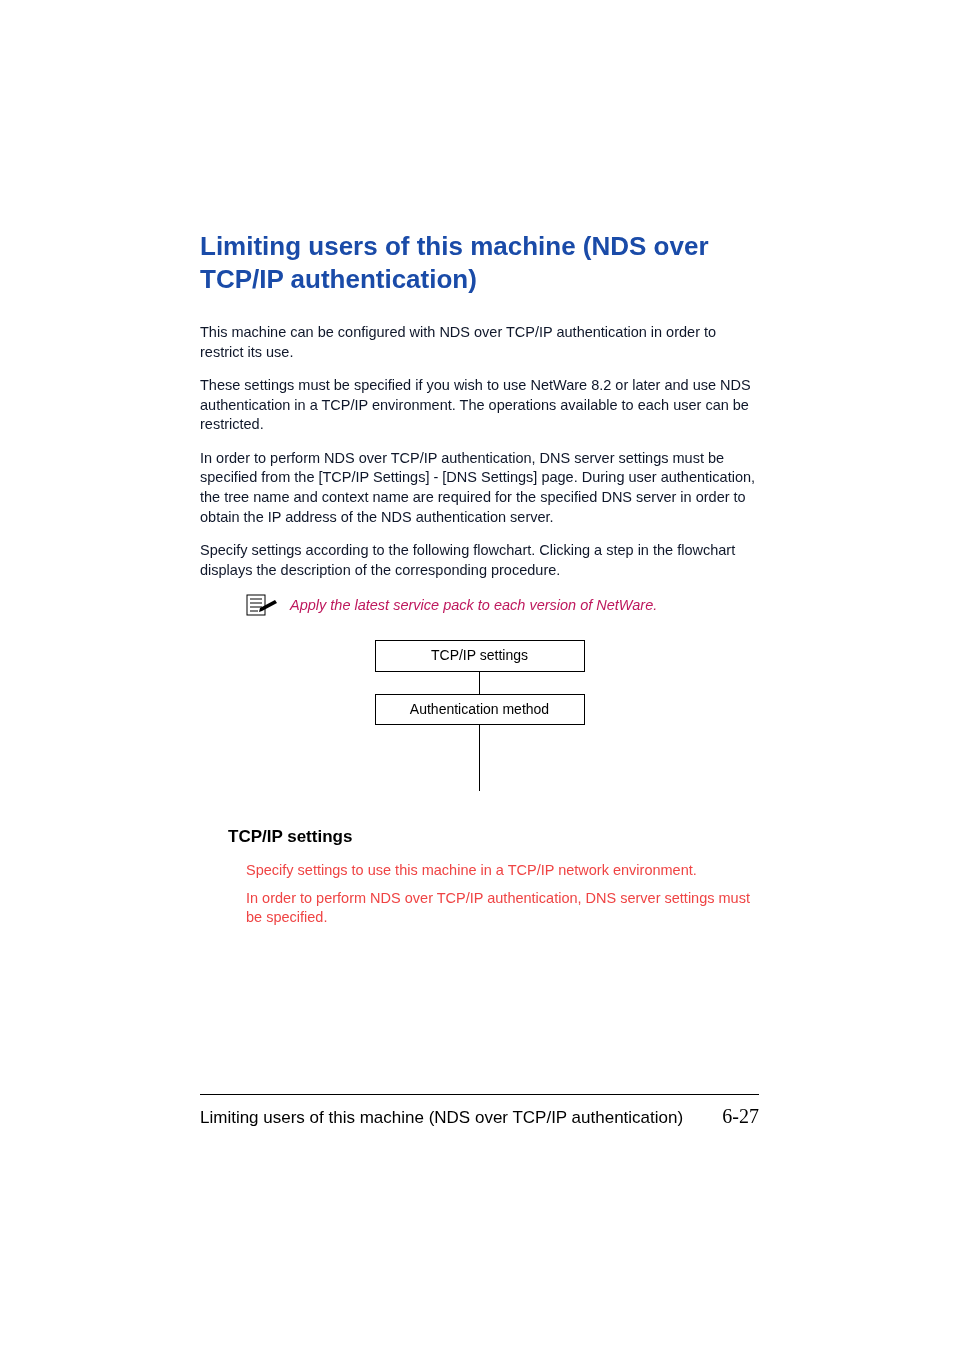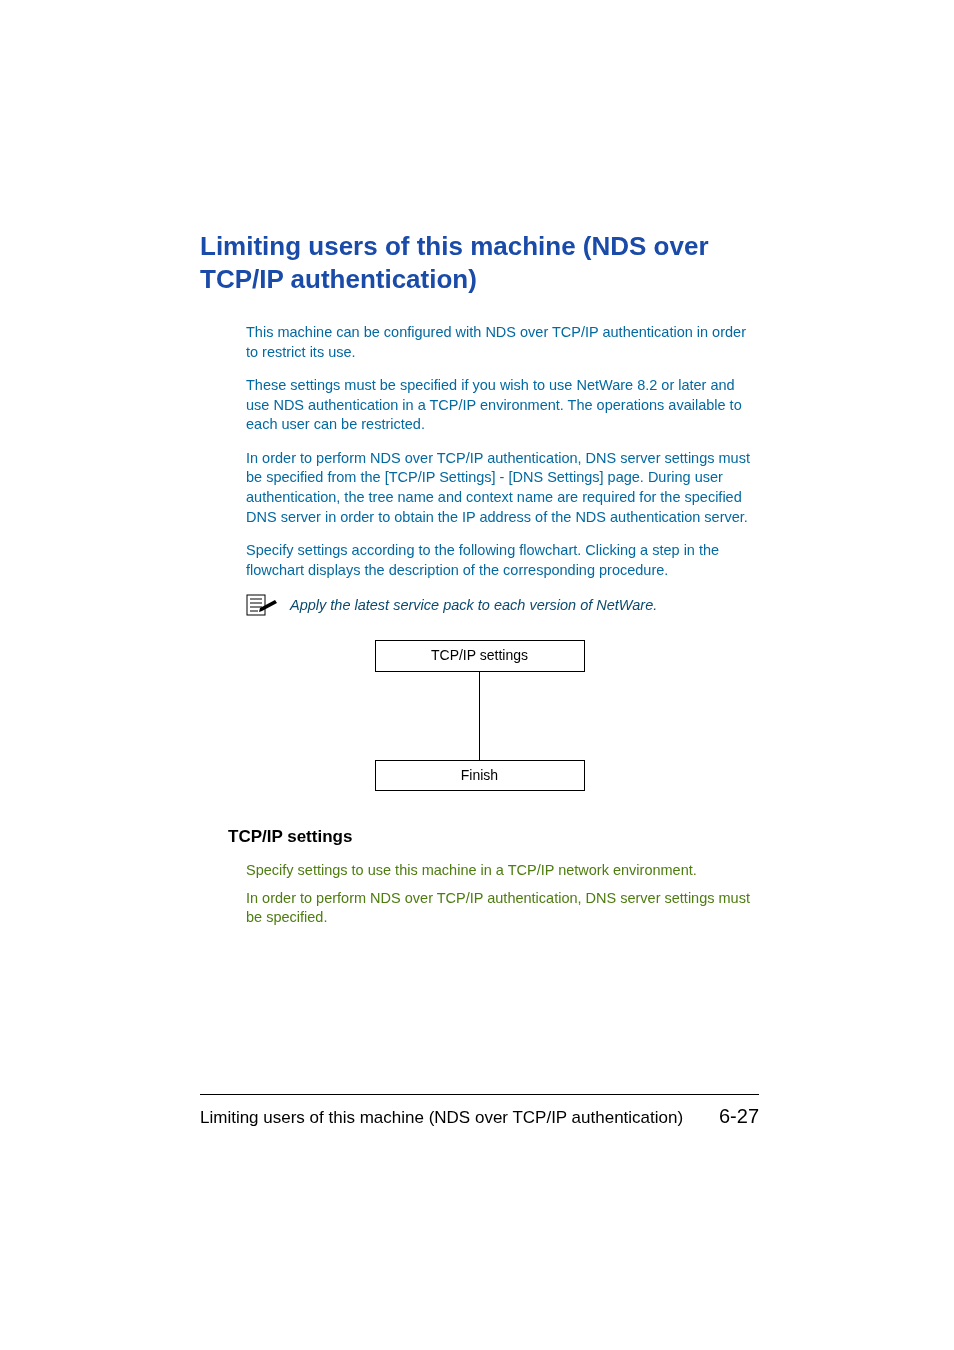--- a/index.html
+++ b/index.html
@@ -22,40 +22,39 @@
       color: #1a4ba8;
       font-size: 26px;
       font-weight: bold;
       line-height: 1.25;
       margin-bottom: 28px;
     }
     .body-para {
       font-size: 14.5px;
       line-height: 1.35;
       margin-bottom: 14px;
-      margin-left: 46px;
-      color: #0369a1;
+      color: #0f172a;
     }
     .note-line {
       display: flex;
       align-items: center;
       margin-left: 46px;
       margin-top: 4px;
       margin-bottom: 24px;
     }
     .note-icon {
       width: 32px;
       height: 22px;
       margin-right: 12px;
       flex-shrink: 0;
     }
     .note-text {
       font-size: 14.5px;
       font-style: italic;
-      color: #0c4a6e;
+      color: #be185d;
     }
     .flowchart {
       display: flex;
       flex-direction: column;
       align-items: center;
       margin: 0 auto 36px auto;
       width: 100%;
     }
     .flow-box {
       border: 1px solid #000;
@@ -76,21 +75,21 @@
       font-weight: bold;
       margin-bottom: 14px;
       margin-left: 28px;
       color: #000;
     }
     .sub-para {
       font-size: 14.5px;
       line-height: 1.35;
       margin-bottom: 8px;
       margin-left: 46px;
-      color: #4d7c0f;
+      color: #ef4444;
     }
     .footer {
       position: absolute;
       bottom: 222px;
       left: 200px;
       right: 195px;
     }
     .footer-rule {
       border-top: 1px solid #000;
       margin-bottom: 10px;
@@ -99,20 +98,21 @@
       display: flex;
       justify-content: space-between;
       align-items: baseline;
       font-size: 17px;
     }
     .footer-title {
       font-size: 17px;
     }
     .footer-page {
       font-size: 20px;
+      font-family: Liberation Serif, serif;
     }
   </style>
 </head>
 <body>
 
 <div class="page">
   <h1 class="main-heading">Limiting users of this machine (NDS over TCP/IP authentication)</h1>
 
   <p class="body-para">This machine can be configured with NDS over TCP/IP authentication in order to restrict its use.</p>
   <p class="body-para">These settings must be specified if you wish to use NetWare 8.2 or later and use NDS authentication in a TCP/IP environment. The operations available to each user can be restricted.</p>
@@ -127,24 +127,24 @@
       <line x1="4" y1="13" x2="16" y2="13" stroke="#000" stroke-width="1"></line>
       <line x1="4" y1="17" x2="12" y2="17" stroke="#000" stroke-width="1"></line>
       <path d="M 14 14 L 29 6 L 31 9 L 16 17 L 13 18 Z" fill="#000"></path>
     </svg>
     <span class="note-text">Apply the latest service pack to each version of NetWare.</span>
   </div>
 
   <div class="flowchart">
     <div class="flow-box">TCP/IP settings</div>
     <div class="flow-connector"></div>
+    <div class="flow-box">Authentication method</div>
     <div class="flow-connector"></div>
     <div class="flow-connector"></div>
     <div class="flow-connector"></div>
-    <div class="flow-box">Finish</div>
   </div>
 
   <h2 class="sub-heading">TCP/IP settings</h2>
   <p class="sub-para">Specify settings to use this machine in a TCP/IP network environment.</p>
   <p class="sub-para">In order to perform NDS over TCP/IP authentication, DNS server settings must be specified.</p>
 </div>
 
 <div class="footer">
   <div class="footer-rule"></div>
   <div class="footer-line">

